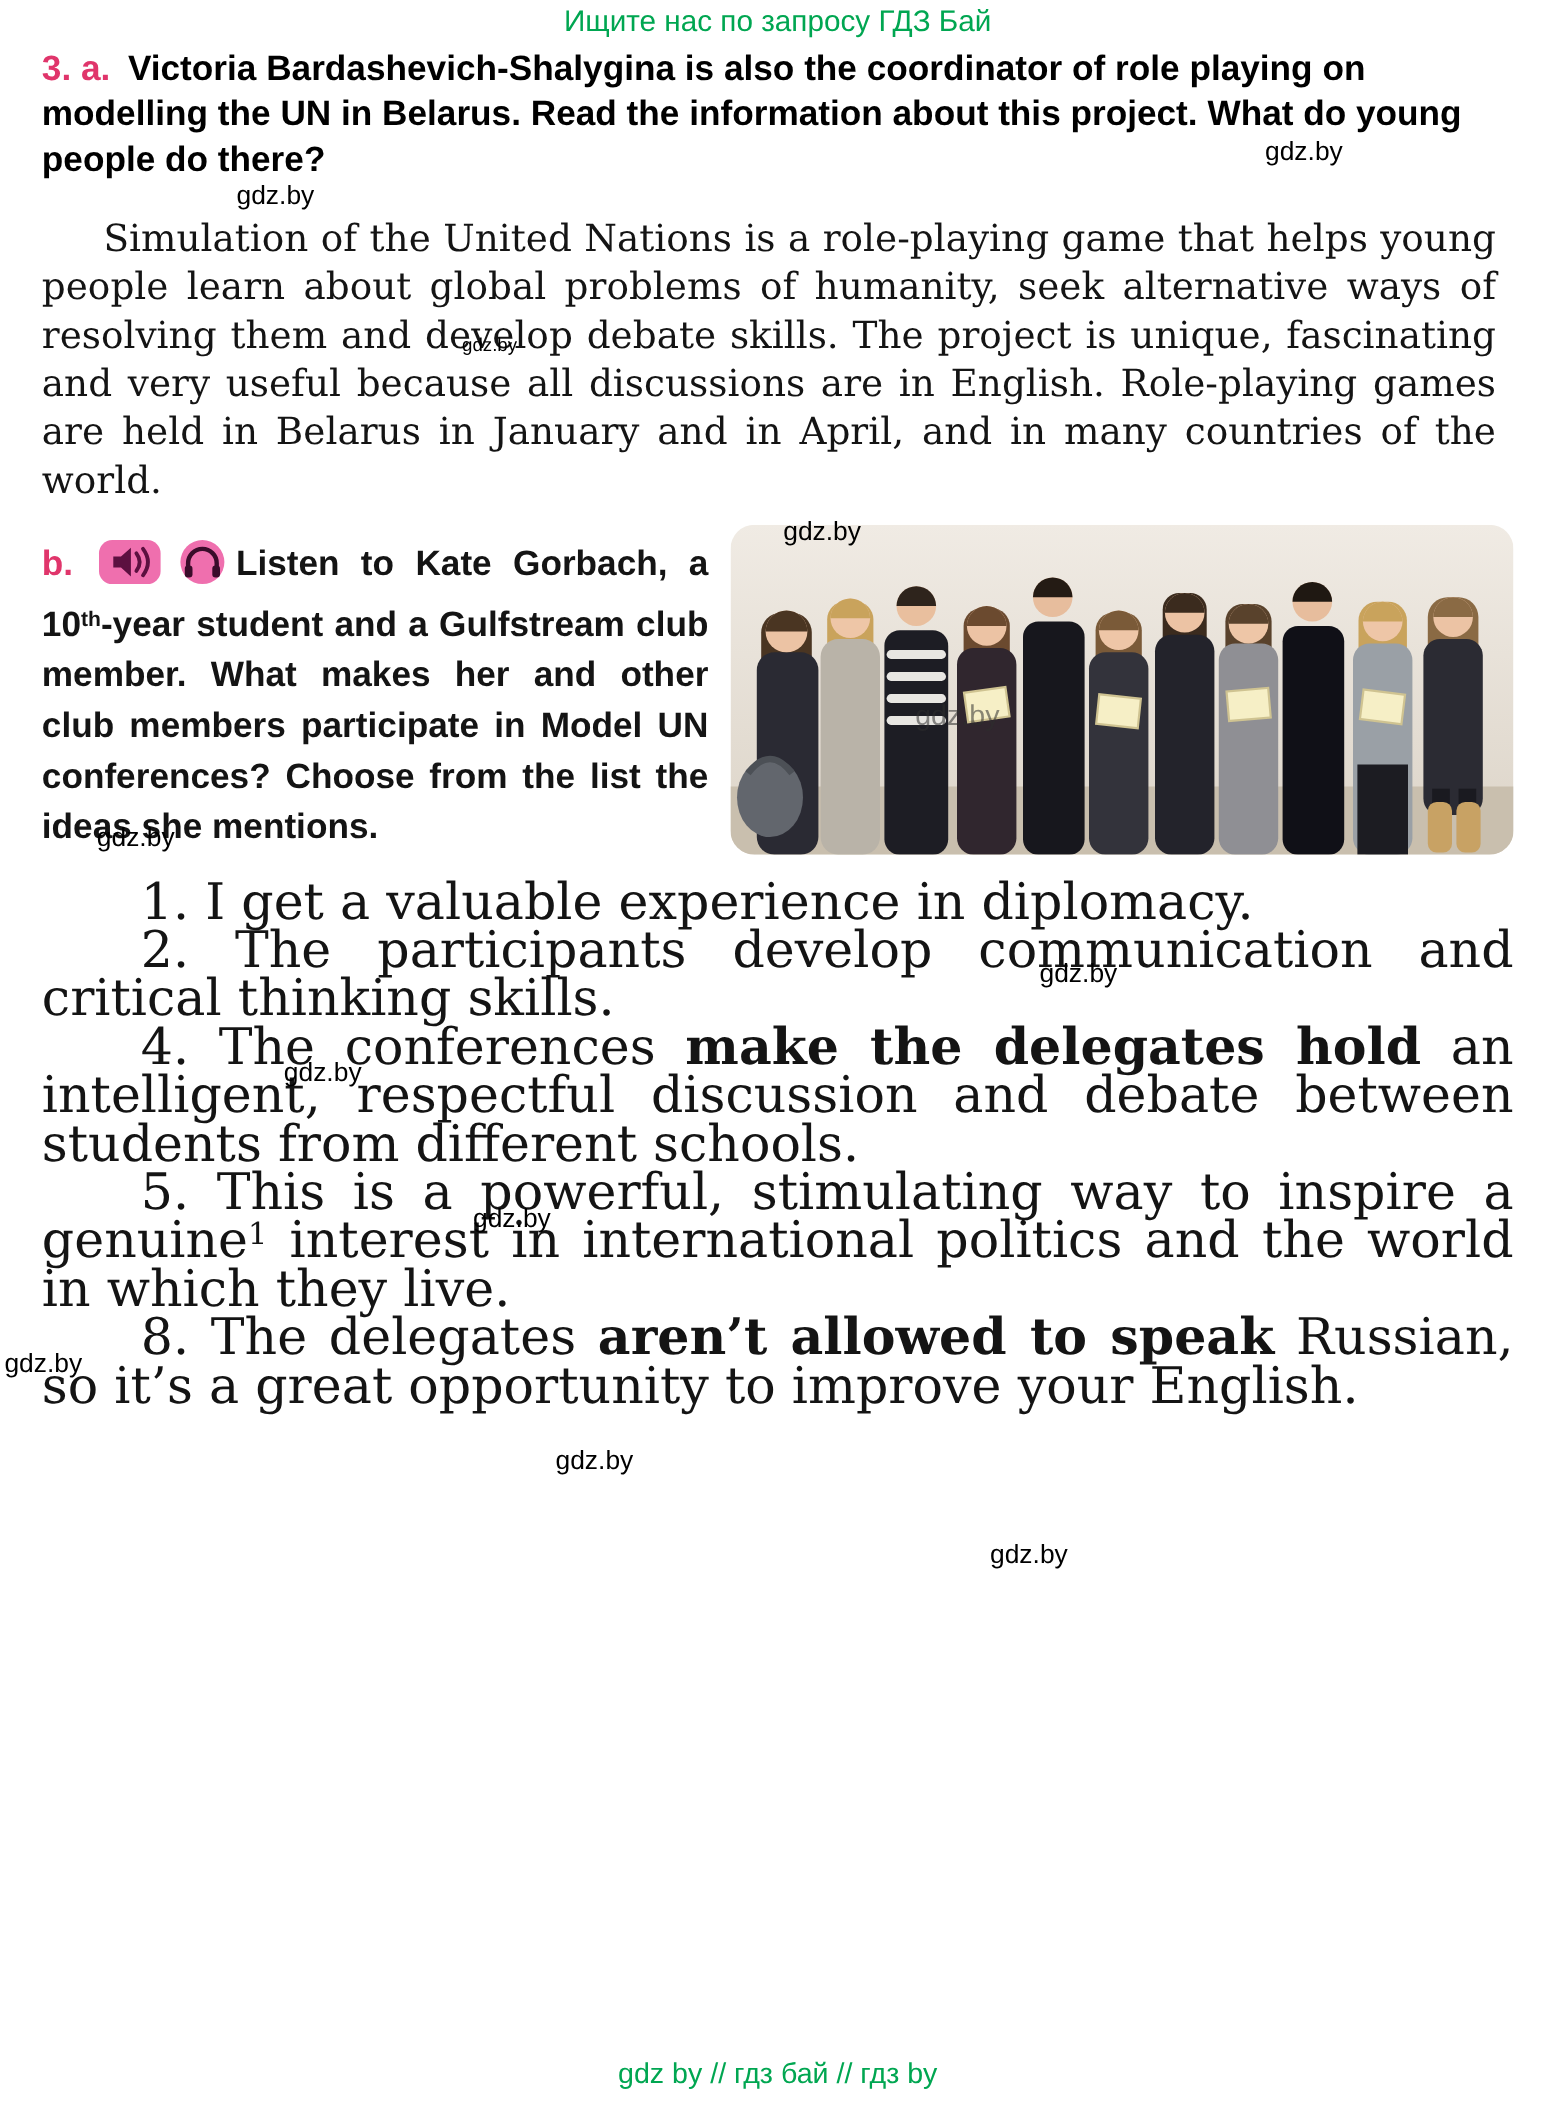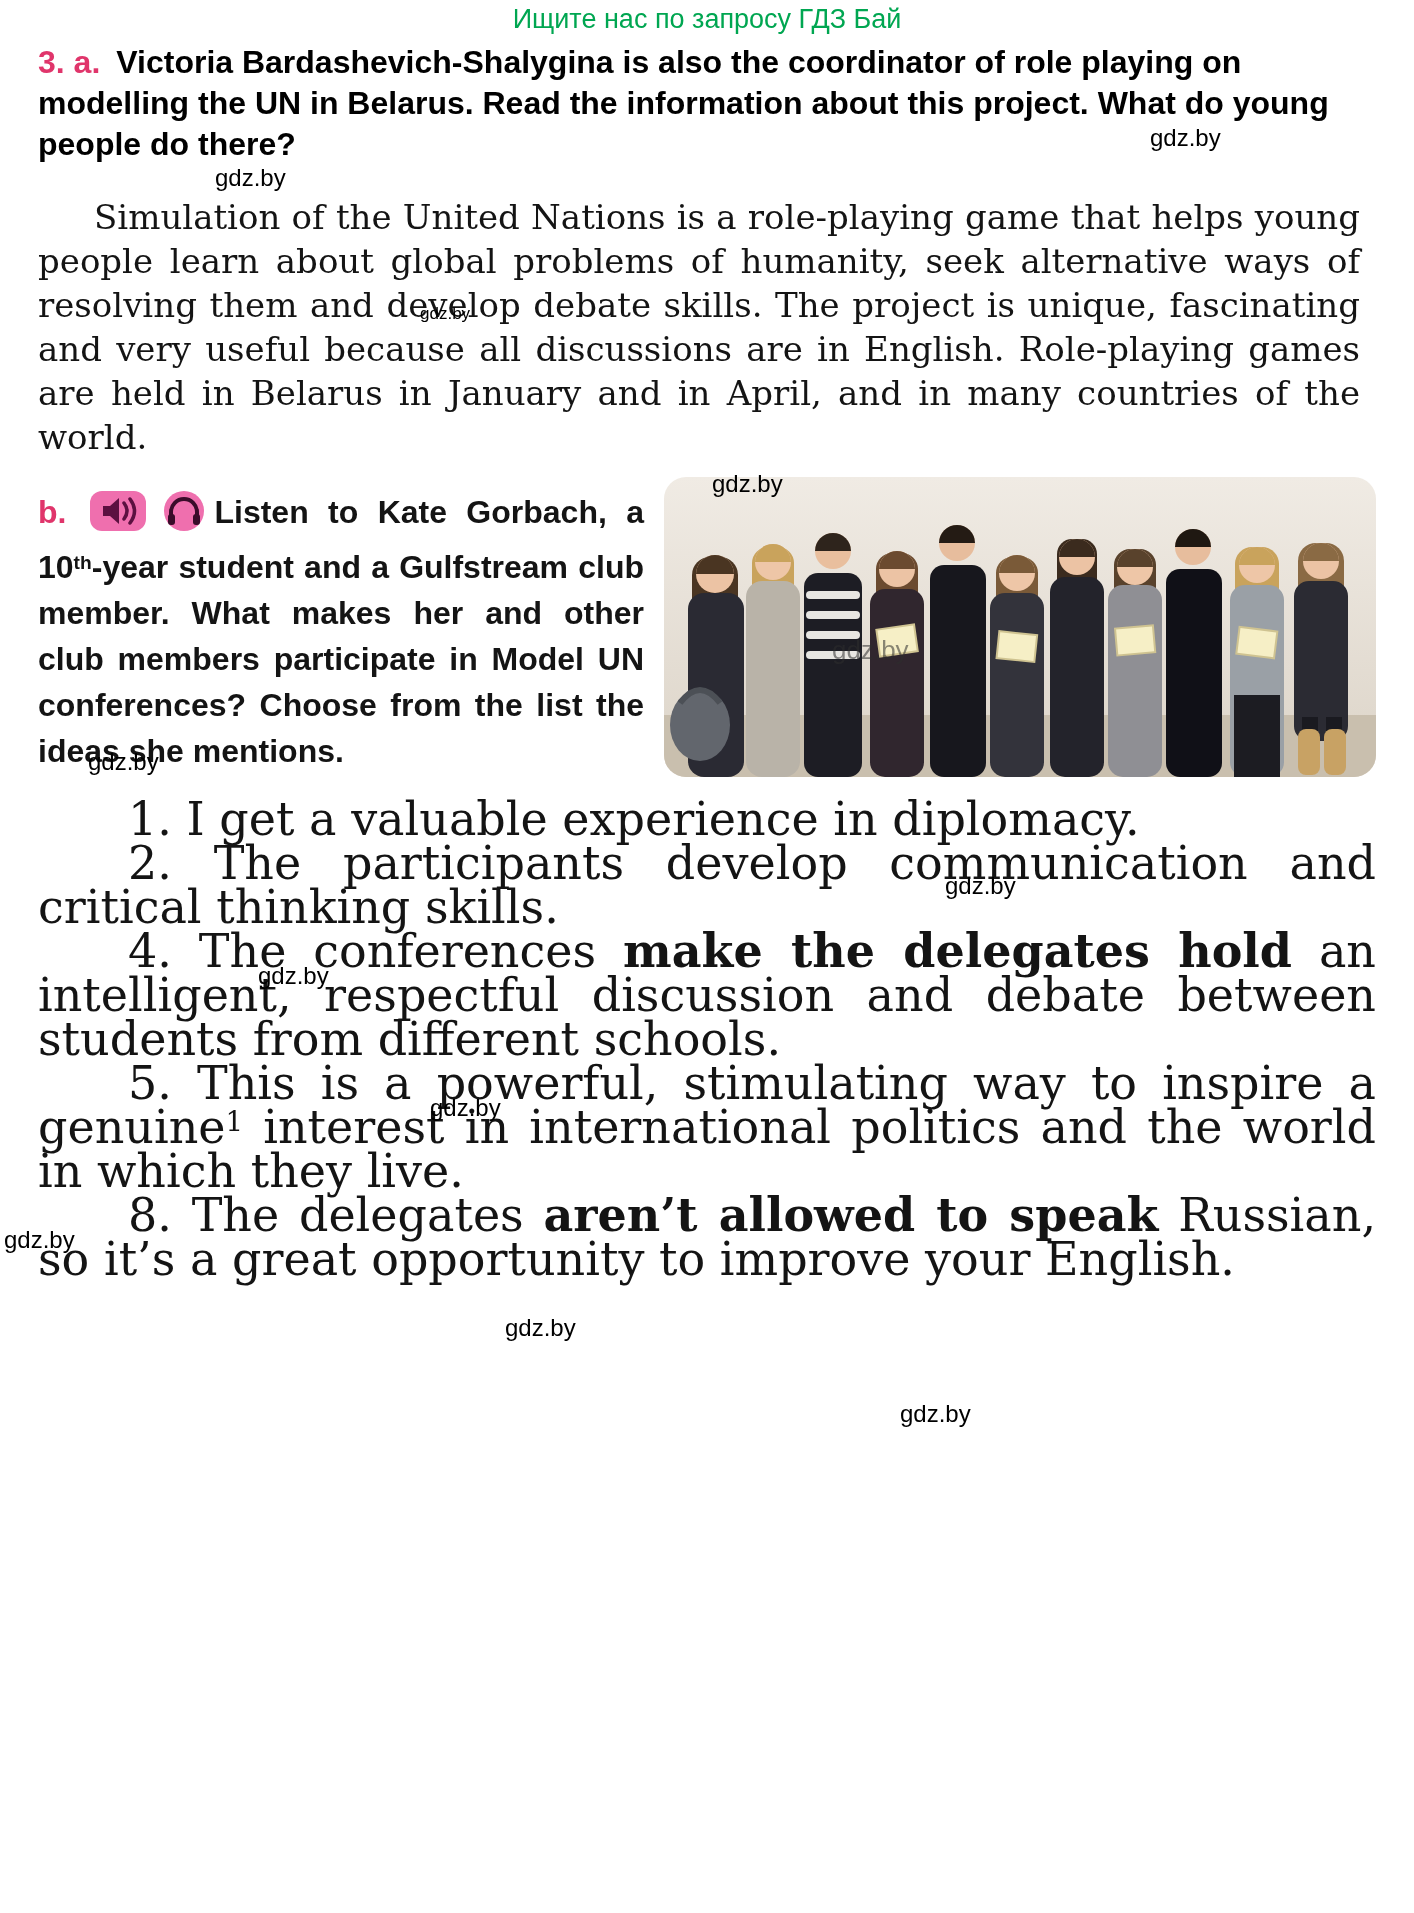--- a/index.html
+++ b/index.html
@@ -158,14 +158,15 @@
   <span class="gdz tiny" style="left:420px;top:304px;">gdz.by</span>
   <span class="gdz" style="left:712px;top:470px;">gdz.by</span>
   <span class="gdz" style="left:88px;top:748px;">gdz.by</span>
   <span class="gdz" style="left:945px;top:872px;">gdz.by</span>
   <span class="gdz" style="left:258px;top:962px;">gdz.by</span>
   <span class="gdz" style="left:430px;top:1094px;">gdz.by</span>
   <span class="gdz" style="left:4px;top:1226px;">gdz.by</span>
   <span class="gdz" style="left:505px;top:1314px;">gdz.by</span>
   <span class="gdz" style="left:900px;top:1400px;">gdz.by</span>
 
+  <div class="footer-wm">gdz by  //  гдз бай  //  гдз by</div>
 
 </div>
 
 </body></html>

